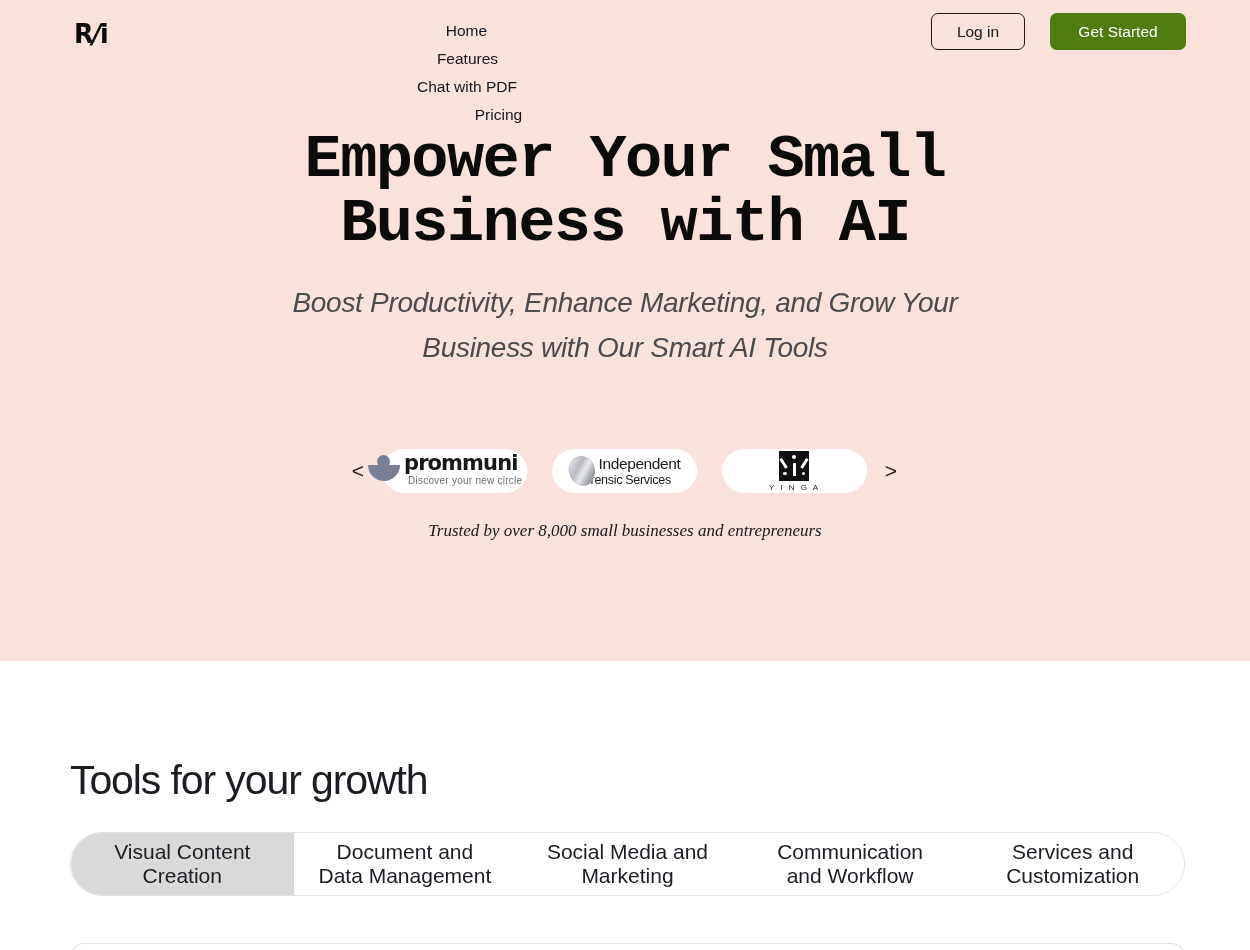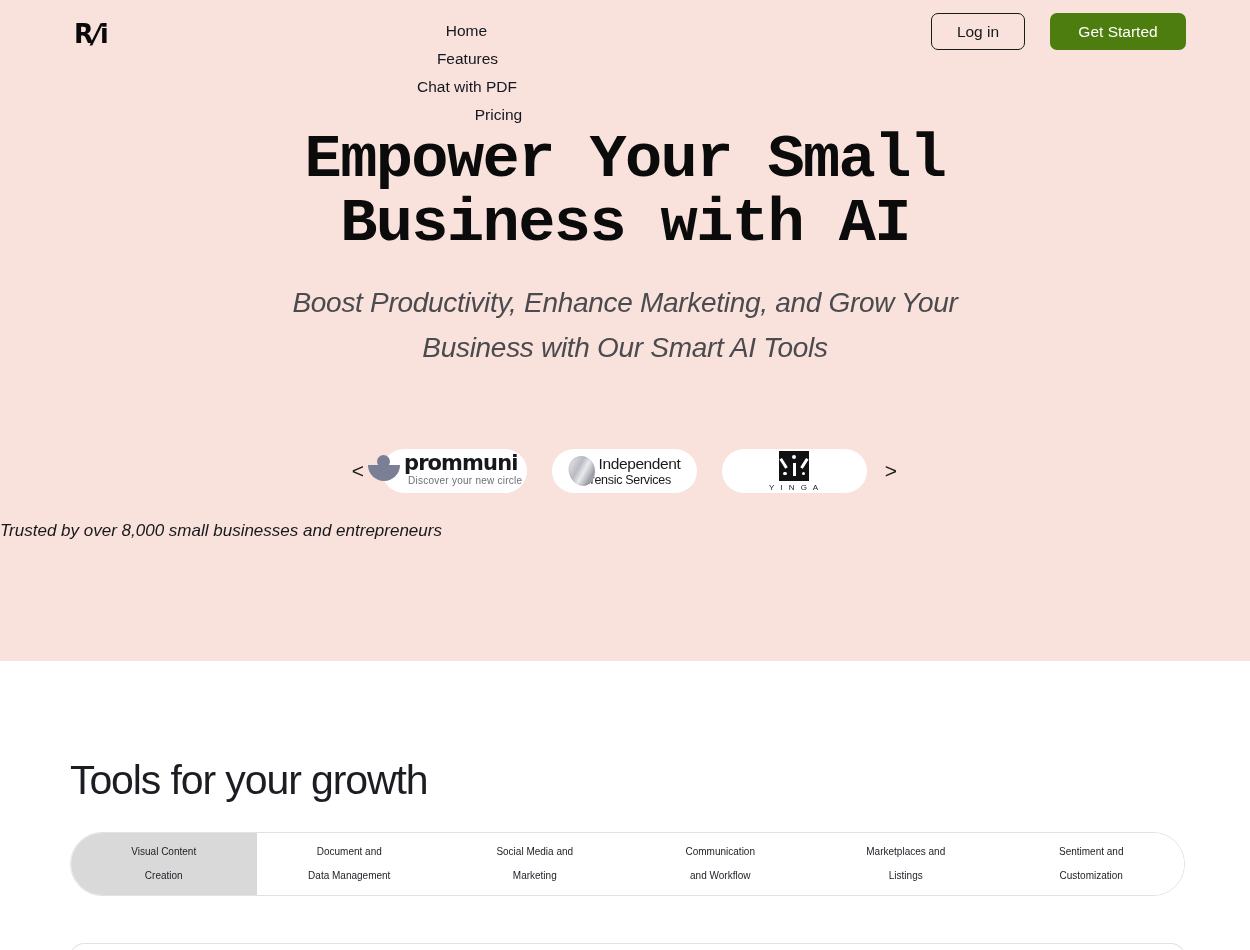--- a/index.html
+++ b/index.html
@@ -237,24 +237,25 @@
   .yg-name {
     font-size: 8px; letter-spacing: 2px; color: #1a1a1a; margin-top: 2px;
     font-family: "Liberation Sans", sans-serif;
   }
 
   .trusted {
     position: absolute;
     top: 521px;
     left: 0;
     width: 1250px;
+    text-align: center;
     font-size: 17px;
     font-style: italic;
     color: #17181c;
-    font-family: Liberation Sans, sans-serif;
+    font-family: Liberation Serif, serif;
   }
 
   
   .tools {
     position: absolute;
     top: 661px; left: 0;
     width: 1250px;
     height: 289px;
     background: #ffffff;
   }
@@ -280,21 +281,21 @@
     background: #ffffff;
     display: flex;
     overflow: hidden;
   }
   .tab {
     flex: 1 1 0;
     display: flex;
     align-items: center;
     justify-content: center;
     text-align: center;
-    font-size: 10px;
+    font-size: 21px;
     line-height: 24px;
     color: #1b1d23;
     cursor: pointer;
     padding: 0 6px;
     background: #ffffff;
     font-family: "Liberation Sans", sans-serif;
   }
   .tab.active {
     background: #d9d9d9;
     border-radius: 32px 0 0 32px;
@@ -422,30 +423,24 @@
       </div>
     </div>
 
     <div class="tab">
       <div>
         <div>Communication</div>
         <div>and Workflow</div>
       </div>
     </div>
 
+
     <div class="tab">
       <div>
-        <div>Marketplaces and</div>
-        <div>Listings</div>
-      </div>
-    </div>
-
-    <div class="tab">
-      <div>
-        <div>Sentiment and</div>
+        <div>Services and</div>
         <div>Customization</div>
       </div>
     </div>
 
   </div>
 </div>
 
 <div class="content-card"></div>
 
 </body></html>

